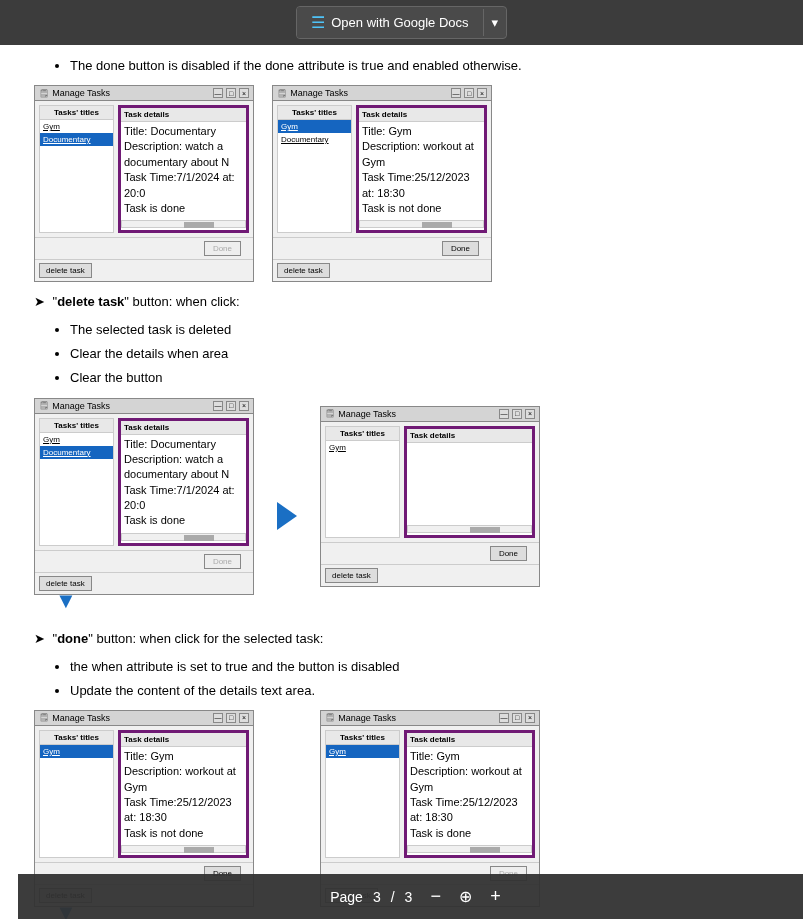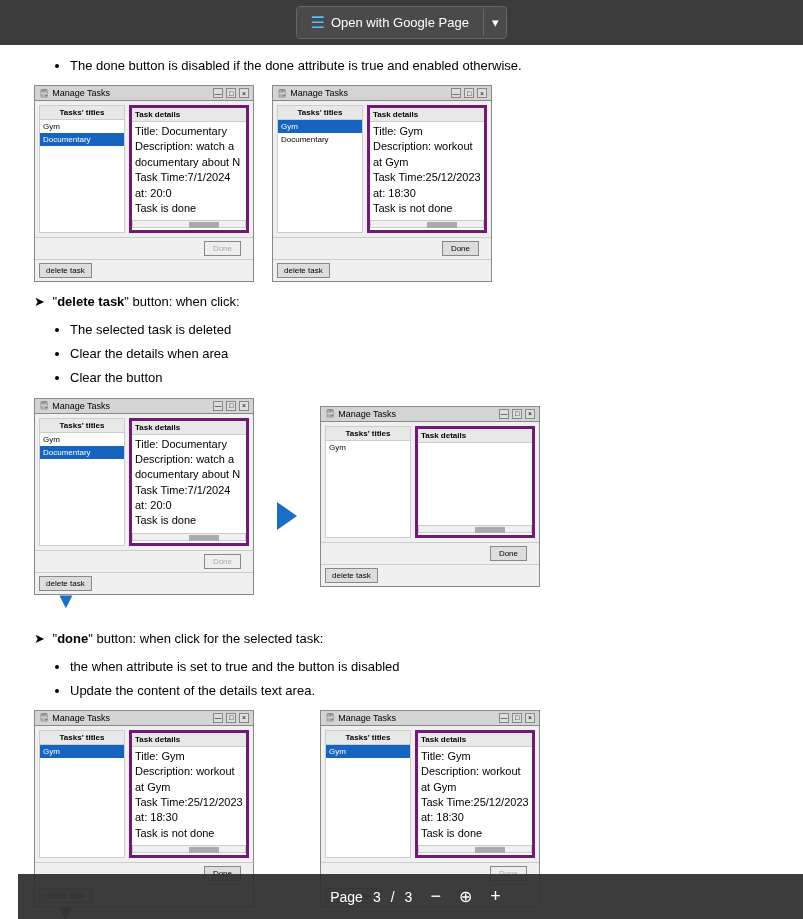--- a/index.html
+++ b/index.html
@@ -122,37 +122,38 @@
       align-items: center;
       justify-content: center;
       cursor: pointer;
     }
     .window-body {
       display: flex;
       padding: 4px;
       gap: 4px;
     }
     .tasks-panel {
-      width: 86px;
+      width: 75px;
       border: 1px solid #ccc;
       background: #fff;
       min-height: 90px;
     }
     .tasks-panel-title {
       background: #e8e8e8;
       border-bottom: 1px solid #ccc;
       padding: 2px 3px;
       font-size: 8px;
       font-weight: bold;
       text-align: center;
     }
     .task-item {
       padding: 2px 3px;
       font-size: 8px;
       cursor: pointer;
+      text-decoration: underline;
     }
     .task-item.selected {
       background: #1565c0;
       color: #fff;
     }
     .details-panel {
       flex: 1;
       border: 3px solid #701a75;
       background: #fff;
       min-height: 90px;
@@ -263,21 +264,21 @@
       cursor: pointer;
     }
   </style>
 </head>
 <body>
 
 <div class="top-bar">
   <button class="open-docs-btn">
     <span class="btn-main">
       <span class="docs-icon">☰</span>
-      <span>Open with Google Page</span>
+      <span>Open with Google Docs</span>
     </span>
     <span class="btn-arrow">▾</span>
   </button>
 </div>
 
 <div class="content-area">
 
   <ul class="bullet-list">
     <li>The done button is disabled if the done attribute is true and enabled otherwise.</li>
   </ul>

